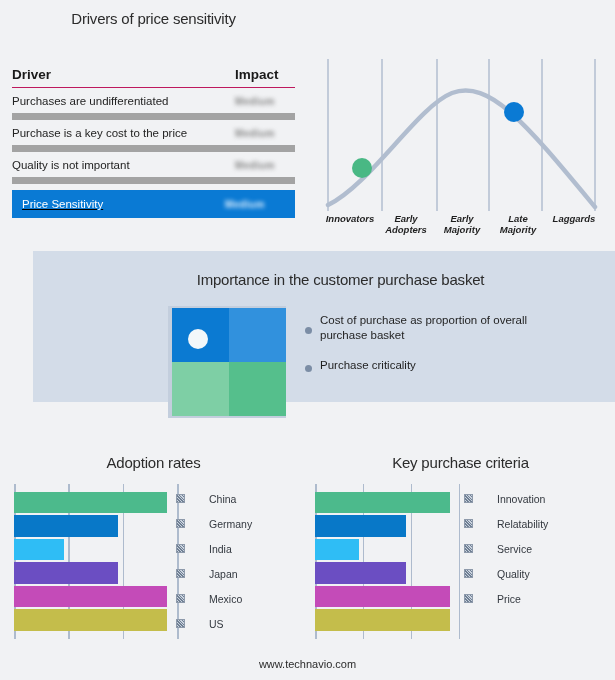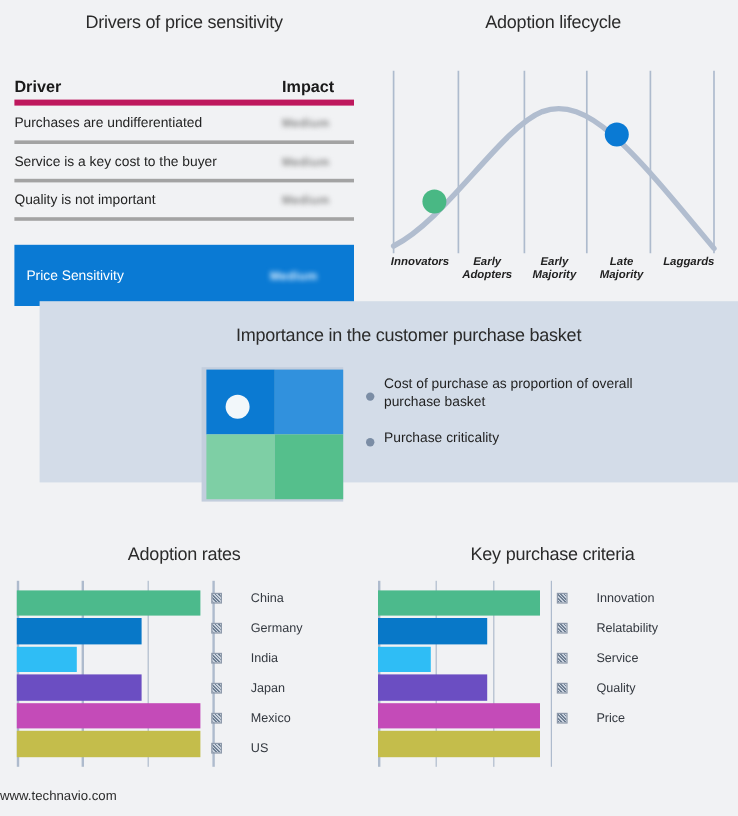--- a/index.html
+++ b/index.html
@@ -18,34 +18,34 @@
   }
 
   
   .band-top { position: absolute; left:0; top:0; width:615px; height:248px; background:#f1f2f4; }
 
   .panel-drivers { position:absolute; left:0; top:0; width:307px; height:248px; }
   .panel-drivers .panel-title { margin-top: 10px; }
 
   .drv-table { position:absolute; left:12px; top:62px; width:283px; }
   .drv-row { display:flex; align-items:center; height:32px; }
-  .drv-row.head { height:26px; border-bottom:5px solid #be185d; }
-  .drv-row.body { border-bottom:3px solid #a3a3a3; }
+  .drv-row.head { height:26px; border-bottom:1px solid #be185d; }
+  .drv-row.body { border-bottom:7px solid #a3a3a3; }
   .drv-name { flex:1 1 auto; font-size:11.5px; color:#232323; }
   .drv-row.head .drv-name { font-size:13.5px; font-weight:bold; color:#1a1a1a; }
   .drv-imp { width:60px; text-align:left; font-size:11.5px; color:#232323; }
   .drv-row.head .drv-imp { font-size:13.5px; font-weight:bold; color:#1a1a1a; }
   .blurred {
     color:#8a8a8a; filter: blur(2.2px); -webkit-filter: blur(2.2px);
     font-size:10px; font-weight:bold; letter-spacing:0.3px;
     display:inline-block;
   }
   .drv-row.highlight {
-    background:#0a7ad4; border-bottom:none; height:51px;
-    margin-top:20px; padding:0 10px; width:283px;
+    background:#0a7ad4; border-bottom:none; height:28px;
+    margin-top:6px; padding:0 10px; width:283px;text-decoration:underline;
   }
   .drv-row.highlight .drv-name { color:#ffffff; font-size:11.5px; }
   .drv-row.highlight .blurred { color:#dff0ff; }
 
   
   .panel-lifecycle { position:absolute; left:307px; top:0; width:308px; height:248px; }
   .panel-lifecycle .panel-title { margin-top:10px; }
   .lc-wrap { position:absolute; left:15px; top:55px; width:280px; height:180px;font-style:italic; }
   .lc-svg { display:block; }
   .lc-labels { position:absolute; left:0; bottom:0; width:280px; display:flex; }
@@ -107,21 +107,21 @@
   .bl-item { display:flex; align-items:center; height:25px;gap:15px; }
   .bl-swatch {
     width:9px; height:9px; margin-right:9px; flex:0 0 auto;
     background:
       repeating-linear-gradient(45deg, #6f7f93 0 1px, #c9d2de 1px 2px);
     border:1px solid #8e9aab;
   }
   .bl-text { font-size:10.5px; color:#33383f; white-space:nowrap; }
 
   .footer {
-    position:absolute; left:0; bottom:10px; width:615px; 
+    position:absolute; left:0; bottom:10px; width:615px; text-align:center;
     font-size:11px; color:#2b2b2b;
   }
 </style>
 </head>
 <body>
 
 <div class="page">
 
   <div class="band-top">
 
@@ -135,21 +135,21 @@
         </div>
 
         <div class="drv-row body">
           <div class="drv-name">Purchases are undifferentiated</div>
           <div class="drv-imp">
             <span class="blurred">Medium</span>
           </div>
         </div>
 
         <div class="drv-row body">
-          <div class="drv-name">Service is a key cost to the buyer</div>
+          <div class="drv-name">Purchase is a key cost to the price</div>
           <div class="drv-imp">
             <span class="blurred">Medium</span>
           </div>
         </div>
 
         <div class="drv-row body">
           <div class="drv-name">Quality is not important</div>
           <div class="drv-imp">
             <span class="blurred">Medium</span>
           </div>
@@ -158,21 +158,20 @@
         <div class="drv-row highlight">
           <div class="drv-name">Price Sensitivity</div>
           <div class="drv-imp">
             <span class="blurred">Medium</span>
           </div>
         </div>
       </div>
     </div>
 
     <div class="panel-lifecycle">
-      <div class="panel-title">Adoption lifecycle</div>
 
       <div class="lc-wrap">
         <svg class="lc-svg" width="280" height="160" viewBox="0 0 280 160">
           <g>
             <line x1="6" y1="4" x2="6" y2="156" stroke="#aebbcd" stroke-width="1.4"></line>
             <line x1="60" y1="4" x2="60" y2="156" stroke="#aebbcd" stroke-width="1.4"></line>
             <line x1="115" y1="4" x2="115" y2="156" stroke="#aebbcd" stroke-width="1.4"></line>
             <line x1="167" y1="4" x2="167" y2="156" stroke="#aebbcd" stroke-width="1.4"></line>
             <line x1="220" y1="4" x2="220" y2="156" stroke="#aebbcd" stroke-width="1.4"></line>
             <line x1="273" y1="4" x2="273" y2="156" stroke="#aebbcd" stroke-width="1.4"></line>

